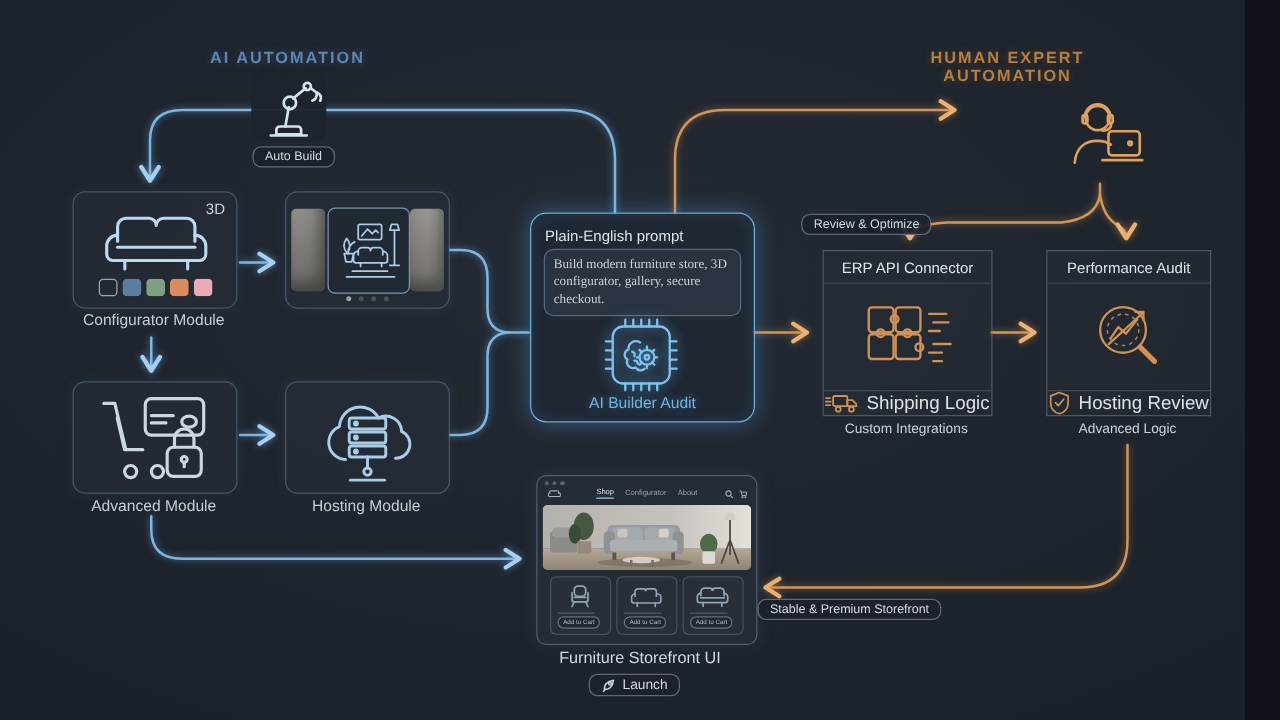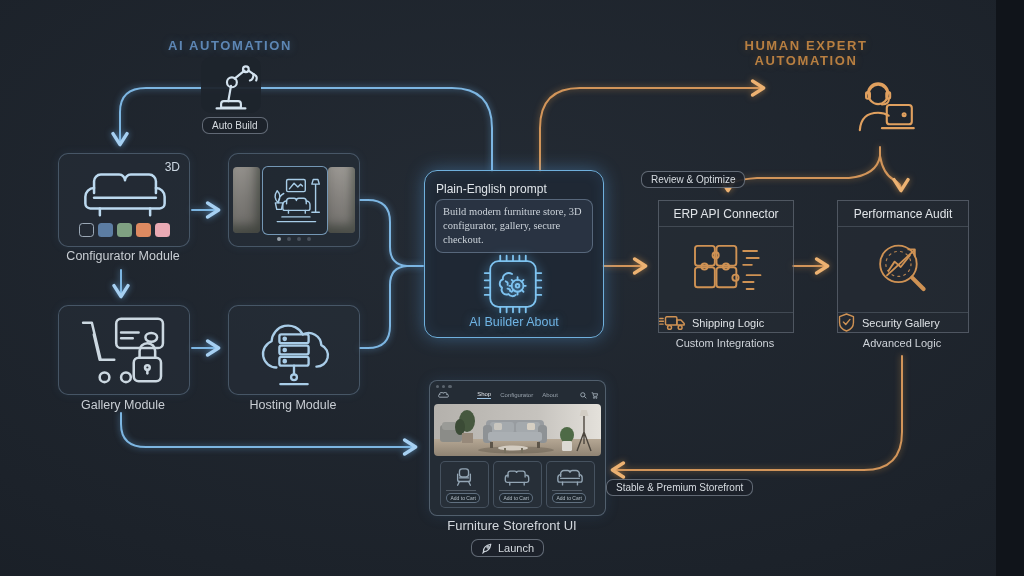--- a/index.html
+++ b/index.html
@@ -25,21 +25,21 @@
   .prompt-box{background:rgba(58,72,90,.38);border:1px solid rgba(165,190,215,.38);border-radius:8px;
     font-size:10.5px;line-height:1.32;color:#ccd3da;padding:5px 7px;}
   .core-label{font-size:12.5px;color:#6fb4e4;text-align:center;text-shadow:0 0 8px rgba(100,175,235,.5);}
   
   .obox{background:rgba(40,46,55,.45);border:1.2px solid rgba(175,185,198,.32);border-radius:0;
     display:flex;flex-direction:column;}
   .obox-header{font-size:12px;color:#e0e4e8;text-align:center;padding:6px 0 5px 0;
     border-bottom:1px solid rgba(175,188,200,.22);}
   .obox-icon{flex:1;display:flex;align-items:center;justify-content:center;}
   .obox-feature{border-top:1px solid rgba(175,188,200,.22);display:flex;align-items:center;
-    gap:7px;padding:0 0;font-size:11px;color:#dee2e6;}
+    justify-content:center;gap:7px;padding:0 0;font-size:15px;color:#dee2e6;}
   .caption{font-size:11px;color:#ced3d9;text-align:center;width:160px;}
   
   .browser{background:#242c35;border:1.3px solid rgba(150,172,195,.4);border-radius:8px;
     box-shadow:0 0 14px rgba(70,120,170,.18);}
   .win-dots{display:flex;gap:3px;padding:4px 0 0 6px;}
   .win-dots i{width:3.2px;height:3.2px;border-radius:50%;background:#5b646e;display:block;}
   .nav-row{position:relative;height:13px;display:flex;align-items:center;justify-content:center;gap:9px;}
   .nav-item{font-size:6px;color:#98a2ac;}
   .nav-item.active{color:#dde2e7;border-bottom:1px solid #9fc6e6;padding-bottom:1px;}
   .hero{position:absolute;left:4px;top:23px;width:167px;height:52px;border-radius:4px;overflow:hidden;}
@@ -169,21 +169,21 @@
       <circle cx="48" cy="66" r="5"></circle>
       <rect x="38" y="6" width="48" height="30" rx="5"></rect>
       <path d="M43 20 h18 M43 26 h12"></path>
       <ellipse cx="74" cy="25" rx="6" ry="4.5"></ellipse>
       <rect x="56" y="46" width="28" height="24" rx="5"></rect>
       <path d="M62 46 v-7 a8 8 0 0 1 16 0 v7"></path>
       <circle cx="70" cy="56" r="2.4"></circle>
       <path d="M70 58.5 v3.5"></path>
     </svg>
   </div>
-  <div class="abs mlabel" style="left:38px;top:398px;">Gallery Module</div>
+  <div class="abs mlabel" style="left:38px;top:398px;">Advanced Module</div>
 
   <div class="abs mbox" style="left:228px;top:305px;width:130px;height:88px;display:flex;align-items:center;justify-content:center;">
     <svg width="86" height="76" viewBox="0 0 88 78" fill="none" stroke="#a9cde8" stroke-width="2.4" stroke-linecap="round" stroke-linejoin="round">
       <path d="M26 57 a14 14 0 0 1 -5 -27 a17 17 0 0 1 32 -7 a13 13 0 0 1 19 11 a11.5 11.5 0 0 1 -5 22"></path>
       <rect x="29" y="23" width="30" height="9" rx="2"></rect>
       <rect x="29" y="34.5" width="30" height="9" rx="2"></rect>
       <rect x="29" y="46" width="30" height="9" rx="2"></rect>
       <circle cx="34.5" cy="27.5" r="1.2" fill="#a9cde8"></circle>
       <circle cx="34.5" cy="39" r="1.2" fill="#a9cde8"></circle>
       <circle cx="34.5" cy="50.5" r="1.2" fill="#a9cde8"></circle>
@@ -202,21 +202,21 @@
       <path d="M20 59 V65 M27 59 V65 M34 59 V65 M41 59 V65 M48 59 V65"></path>
       <path d="M9 22 H3 M9 30 H3 M9 38 H3 M9 46 H3"></path>
       <path d="M59 22 H65 M59 30 H65 M59 38 H65 M59 46 H65"></path>
       <rect x="9" y="9" width="50" height="50" rx="9"></rect>
       <path d="M33 23 c-5 -3 -11 1 -10 6 c-4 1 -5 7 -1 9 c-2 4 2 9 7 7 c2 3 6 3 8 1"></path>
       <path d="M26 31 q3 1 2 4 M28 39 q3 0 3 3"></path>
       <circle cx="39" cy="36" r="6.5"></circle>
       <circle cx="39" cy="36" r="2"></circle>
       <path d="M39 26.5 v3 M39 42.5 v3 M48 36 h-2.5 M32.5 36 H30 M45.5 29.5 l-2 2 M34.5 40.5 l-2 2 M45.5 42.5 l-2 -2 M34.5 31.5 l-2 -2"></path>
     </svg>
-    <div class="abs core-label" style="left:4px;top:144px;width:170px;">AI Builder About</div>
+    <div class="abs core-label" style="left:4px;top:144px;width:170px;">AI Builder Audit</div>
   </div>
 
   <div class="abs" style="left:846px;top:80px;width:70px;height:52px;">
     <svg width="70" height="52" viewBox="0 0 72 54" fill="none" stroke="#e0a05f" stroke-width="2.2" stroke-linecap="round" stroke-linejoin="round">
       <circle cx="33" cy="15" r="10"></circle>
       <path d="M22.5 14 a10.5 10.5 0 0 1 21 0"></path>
       <rect x="20.5" y="12.5" width="4" height="7" rx="1.8"></rect>
       <rect x="41.5" y="12.5" width="4" height="7" rx="1.8"></rect>
       <path d="M44 19 q1 6 -7 6.5"></path>
       <path d="M14 52 c1 -13 9 -18 19 -18 c4 0 8 1 11 3"></path>
@@ -268,21 +268,21 @@
         <path d="M27 49 L63 16"></path>
         <path d="M55 15 h8.5 v8.5"></path>
         <path d="M60 52 l15 15" stroke-width="5.5"></path>
       </svg>
     </div>
     <div class="obox-feature">
       <svg width="17" height="19" viewBox="0 0 22 24" fill="none" stroke="#cf9254" stroke-width="1.8" stroke-linecap="round" stroke-linejoin="round">
         <path d="M11 1 L20 4.5 V12 c0 6 -4 9.5 -9 11 c-5 -1.5 -9 -5 -9 -11 V4.5 Z"></path>
         <path d="M7 11.5 l3 3 l5.5 -6.5"></path>
       </svg>
-      <span>Security Gallery</span>
+      <span>Hosting Review</span>
     </div>
   </div>
   <div class="abs caption" style="left:822px;top:337px;">Advanced Logic</div>
 
   <div class="abs browser" style="left:429px;top:380px;width:175px;height:134px;">
     <div class="win-dots">
         <i></i>
         <i></i>
         <i></i>
       </div>

